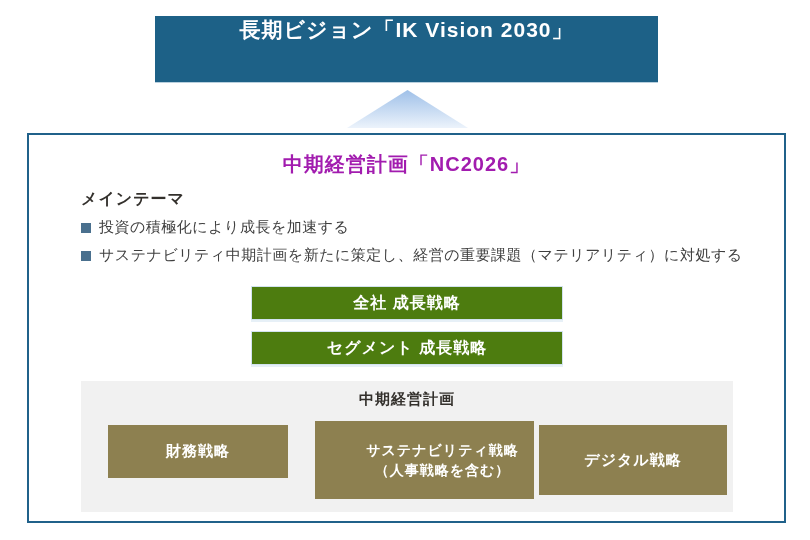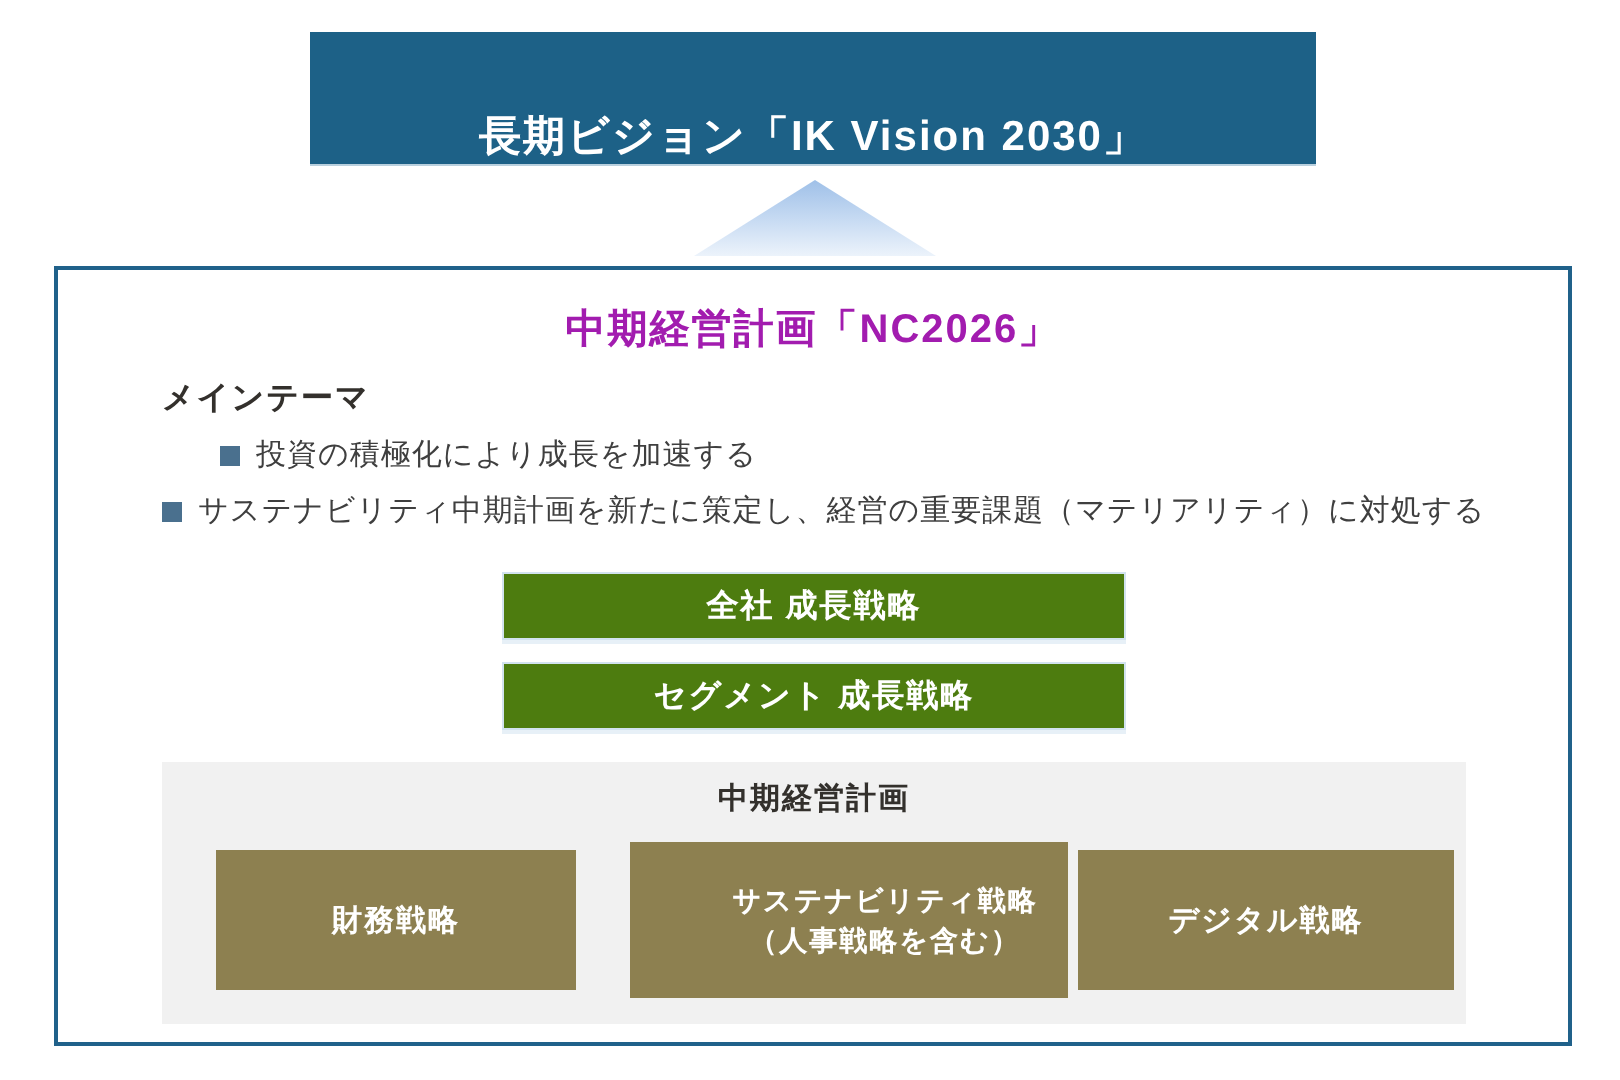--- a/index.html
+++ b/index.html
@@ -12,21 +12,21 @@
     overflow: hidden;
   }
 
   
   .vision-banner {
     position: absolute;
     left: 155px; top: 16px;
     width: 503px; height: 66px;
     background: #1d6187;
     color: #ffffff;
-    display: flex; align-items: flex-end; justify-content: center;
+    display: flex; align-items: flex-start; justify-content: center;
     font-size: 21px; font-weight: bold;
     letter-spacing: 1px;
     box-shadow: 0 1px 0 #b9d0de;
   }
 
   
   .up-arrow {
     position: absolute;
     left: 347px; top: 90px;
     width: 121px; height: 38px;
@@ -63,21 +63,21 @@
 
   .bullet-row {
     position: absolute;
     left: 52px;
     display: flex; align-items: center; gap: 8px;
     color: #3f3f3f;
     font-size: 15px;
     letter-spacing: 0.5px;
     white-space: nowrap;
   }
-  .bullet-row.row1 { top: 83px; margin-left: 29px; }
+  .bullet-row.row1 { top: 83px; }
   .bullet-row.row2 { top: 111px; }
   .bullet-sq {
     display: inline-block;
     width: 10px; height: 10px;
     background: #4a708e;
     flex: 0 0 auto;
   }
 
   .growth-bar {
     position: absolute;
@@ -112,21 +112,21 @@
   .olive-box {
     position: absolute;
     background: #8d8050;
     color: #ffffff;
     display: flex; flex-direction: column;
     align-items: center; justify-content: center;
     font-size: 15px; font-weight: bold;
     letter-spacing: 1px;
     text-align: center;
   }
-  .olive-box.box1 { left: 27px;  top: 44px; width: 180px; height: 70px; }
+  .olive-box.box1 { left: 27px;  top: 44px; width: 180px; height: 53px; }
   .olive-box.box2 { left: 234px; top: 40px; width: 183px; height: 78px; font-size: 14px; line-height: 1.45; padding-left: 36px; }
   .olive-box.box3 { left: 442px; top: 44px; width: 188px; height: 70px; margin-left: 16px; }
 </style>
 </head>
 <body>
 
 <div class="canvas">
 
   <div class="vision-banner">
     <span>長期ビジョン「IK Vision 2030」</span>

